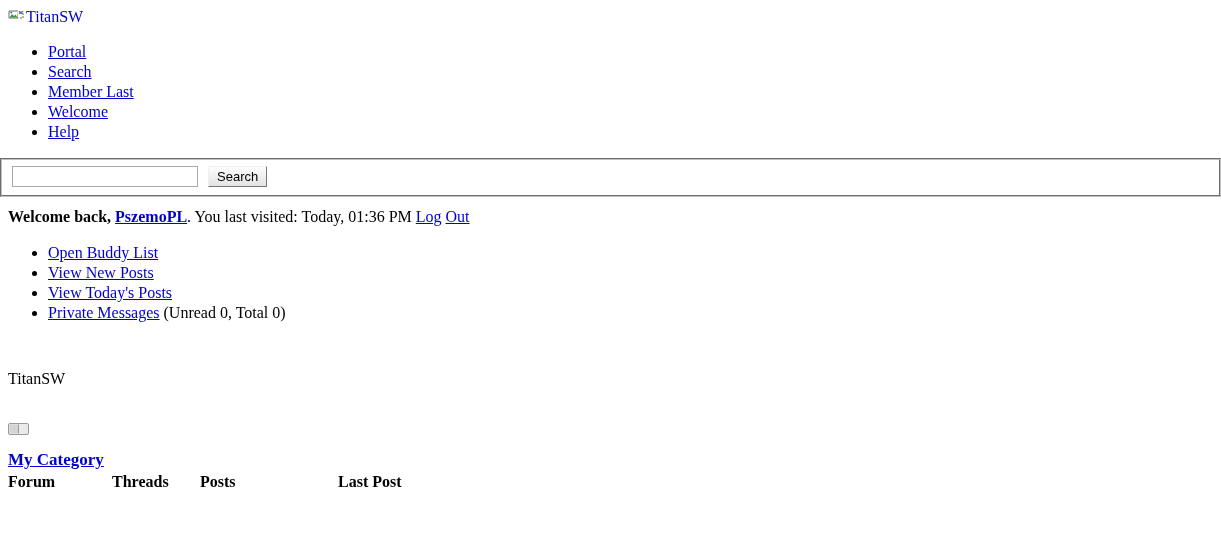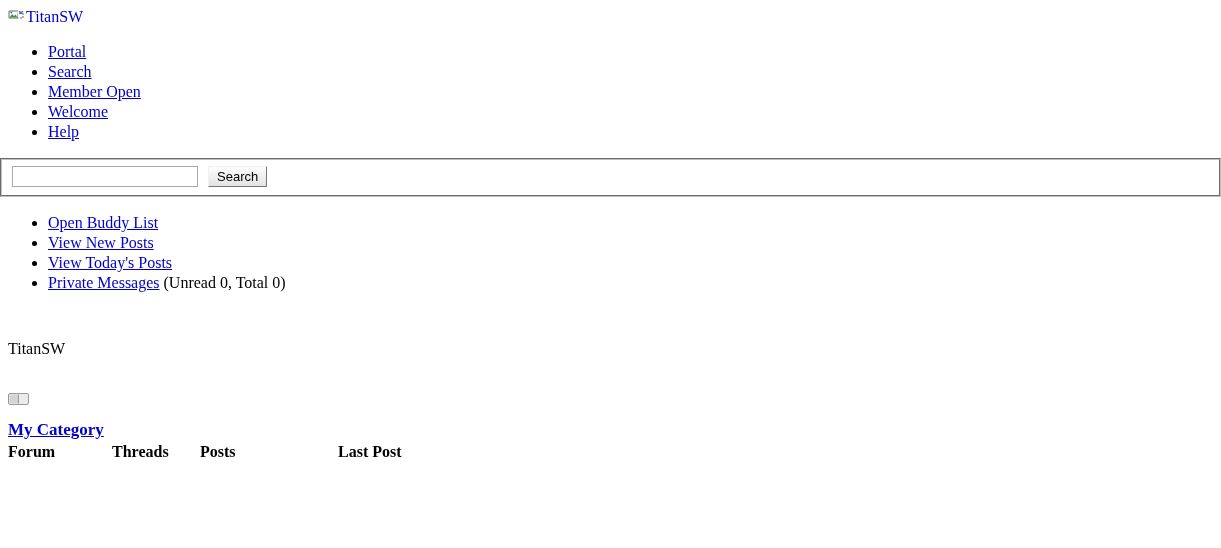--- a/index.html
+++ b/index.html
@@ -158,30 +158,31 @@
         <path d="M10.5 2.5 L15 2.5 L15 9 L10.5 9" fill="none" stroke="#6b6b6b" stroke-width="1" stroke-dasharray="2 1"></path>
         <path d="M11 3 L14.5 3 L14.5 5 L11 5 Z" fill="#2e5fbf" opacity="0.85"></path>
         <path d="M9.5 1.5 L11.5 3.5 L9.5 5 Z" fill="#ffffff"></path>
       </svg>
     </span><span class="logo-alt">TitanSW</span>
   </div>
 
   <ul class="navlist">
     <li><a href="#">Portal</a></li>
     <li><a href="#">Search</a></li>
-    <li><a href="#">Member Open</a></li>
+    <li><a href="#">Member Last</a></li>
     <li><a href="#">Welcome</a></li>
     <li><a href="#">Help</a></li>
   </ul>
 
   <fieldset class="searchbox">
     <input class="searchfield" type="text" placeholder="" style="">
     <button class="searchbtn" type="button">Search</button>
   </fieldset>
 
+  <div class="welcome"><strong>Welcome back,</strong> <a href="#" class="userlink">PszemoPL</a><span>. You last visited: Today, 01:36 PM</span> <a href="#">Log</a> <a href="#">Out</a></div>
 
 
   <ul class="navlist">
     <li><a href="#">Open Buddy List</a></li>
     <li><a href="#">View New Posts</a></li>
     <li><a href="#">View Today's Posts</a></li>
     <li><a href="#">Private Messages</a><span> (Unread 0, Total 0)</span></li>
   </ul>
 
   <div class="breadcrumb">TitanSW</div>

